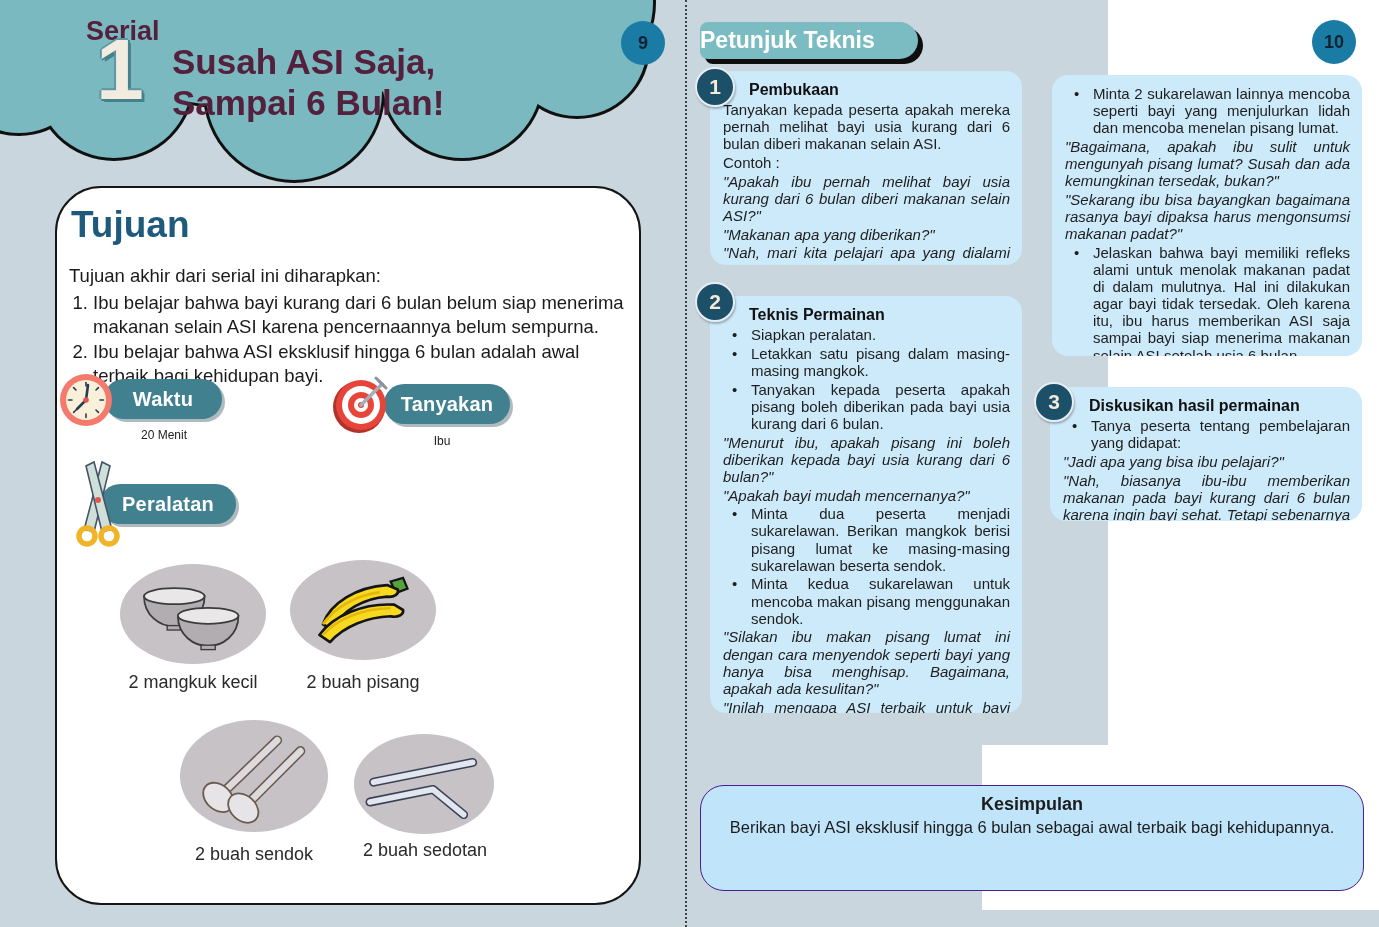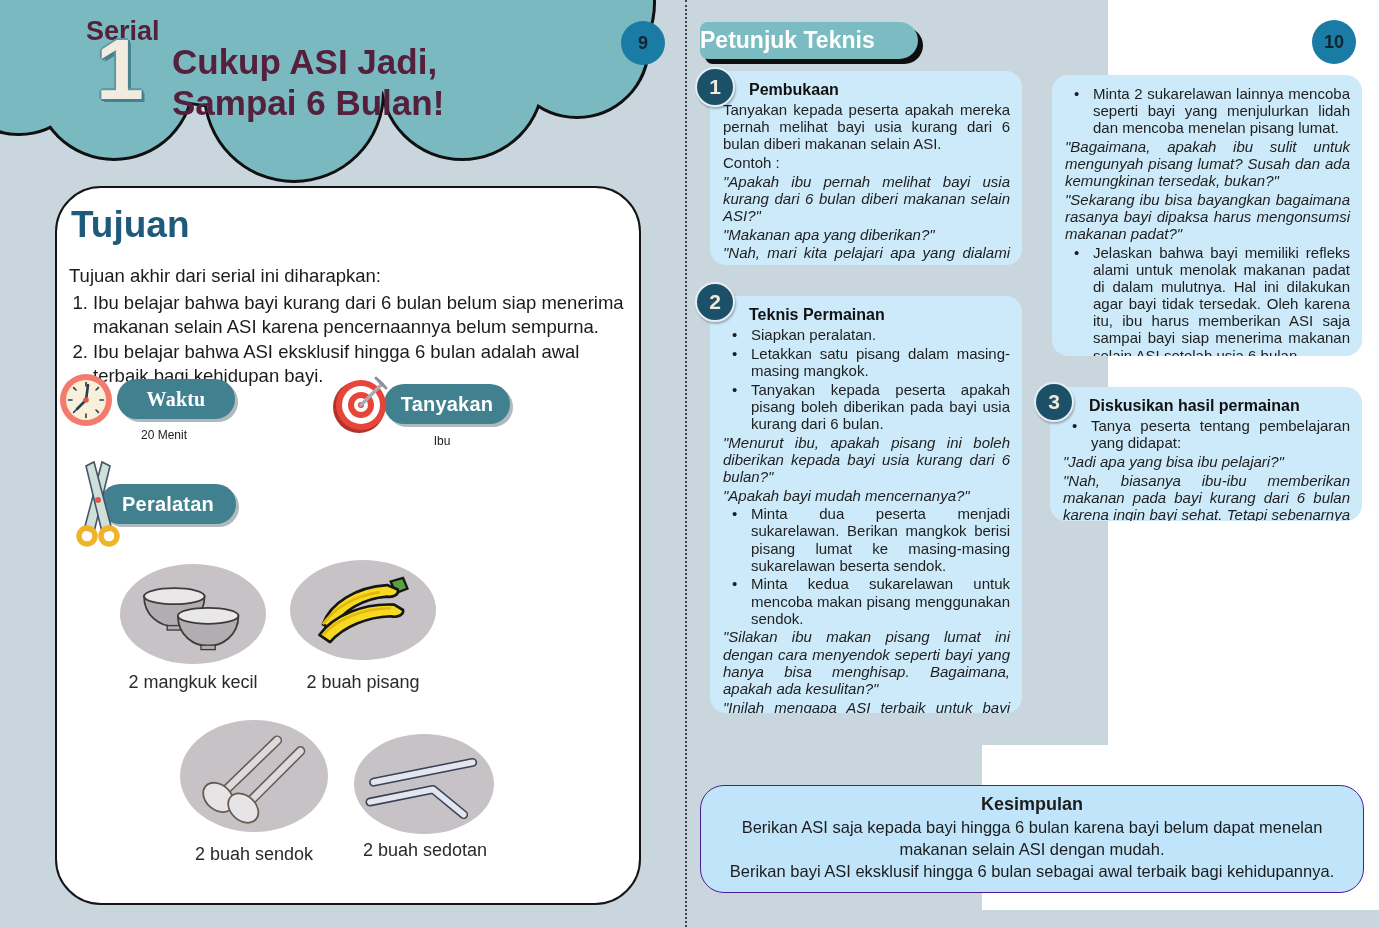--- a/index.html
+++ b/index.html
@@ -37,21 +37,21 @@
      border:2.5px solid #151515;border-radius:46px;z-index:1;}
   #tujuan-head{left:14px;top:16px;font-size:37px;font-weight:bold;color:var(--heading-blue);}
   #tujuan-flow{left:12px;top:76px;width:566px;font-size:18.5px;line-height:1.33;color:#1b1b1b;}
   #tujuan-flow ol{margin-top:2px;padding-left:24px;}
 
   .pill{height:40px;border-radius:21px;background:var(--pill-teal);color:#fff;font-weight:bold;
      font-size:20px;display:flex;align-items:center;justify-content:center;letter-spacing:.2px;
      box-shadow:3px 3px 0 rgba(26,58,70,.35);z-index:1;}
   .pill-caption{font-size:12px;color:#222;text-align:center;}
   #clock-icon{left:1px;top:184px;z-index:2;}
-  #waktu-pill{left:60px;top:191px;width:118px;font-family:Liberation Serif, serif;}
+  #waktu-pill{left:47px;top:191px;width:118px;}
   #waktu-caption{left:45px;top:240px;width:124px;}
   #target-icon{left:273px;top:188px;z-index:2;}
   #sasaran-pill{left:327px;top:196px;width:126px;}
   #sasaran-caption{left:330px;top:246px;width:110px;}
   #scissors-icon{left:17px;top:272px;z-index:2;}
   #peralatan-pill{left:43px;top:296px;width:136px;}
 
   .fig-ellipse{border-radius:50%;background:#c6c2c5;display:flex;align-items:center;justify-content:center;}
   #fig-bowls{left:63px;top:376px;width:146px;height:100px;}
   #fig-bananas{left:233px;top:372px;width:146px;height:100px;}
@@ -122,21 +122,21 @@
     <circle cx="27" cy="75" r="70"></circle>
       <circle cx="122" cy="92" r="78"></circle>
     <circle cx="302" cy="104" r="88"></circle>
       <circle cx="470" cy="90" r="80"></circle>
     <circle cx="585" cy="58" r="70"></circle>
   </g>
 </svg>
 <div class="abs" id="serial-label">Serial</div>
 <div class="abs" id="serial-num">1</div>
 <div class="abs" id="cloud-title">
-  <div>Cukup ASI Jadi,</div>
+  <div>Susah ASI Saja,</div>
   <div>Sampai 6 Bulan!</div>
 </div>
 <div class="abs page-circle" id="circle9">9</div>
 
 <div class="abs" id="tujuan-card">
   <div class="abs" id="tujuan-head">Tujuan</div>
   <div class="abs" id="tujuan-flow">
     <div>Tujuan akhir dari serial ini diharapkan:</div>
     <ol>
         <li>Ibu belajar bahwa bayi kurang dari 6 bulan belum siap menerima makanan selain ASI karena pencernaannya belum sempurna.</li>
@@ -313,16 +313,15 @@
       </div>
       <div class="blk quote">"Jadi apa yang bisa ibu pelajari?"</div>
       <div class="blk quote">"Nah, biasanya ibu-ibu memberikan makanan pada bayi kurang dari 6 bulan karena ingin bayi sehat. Tetapi sebenarnya yang terbaik adalah memberikan ASI saja."</div>
       <div class="blk quote">"Setelah tahu ini, apa yang bisa ibu lakukan untuk menjelaskan pada orang lain?"</div>
     </div>
 </div>
 
 <div class="abs" id="kesimpulan">
   <div id="kes-title">Kesimpulan</div>
   <div id="kes-lines">
-      <p>Berikan ASI saja kepada bayi hingga 6 bulan karena bayi belum dapat menelan makanan selain ASI dengan mudah.</p>
       <p>Berikan bayi ASI eksklusif hingga 6 bulan sebagai awal terbaik bagi kehidupannya.</p>
     </div>
 </div>
 
 </body></html>

